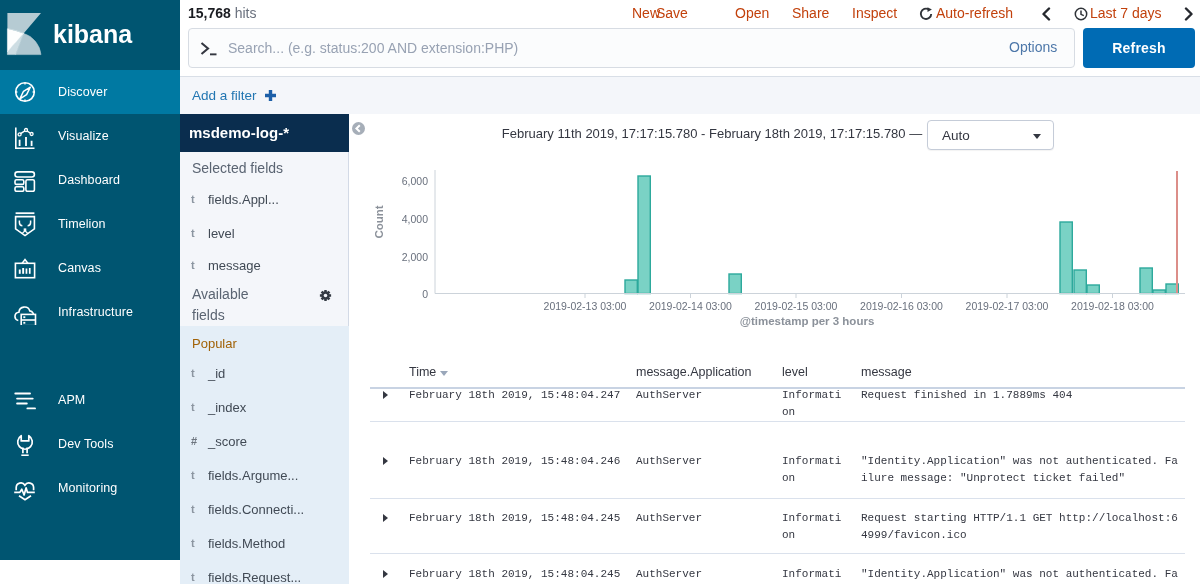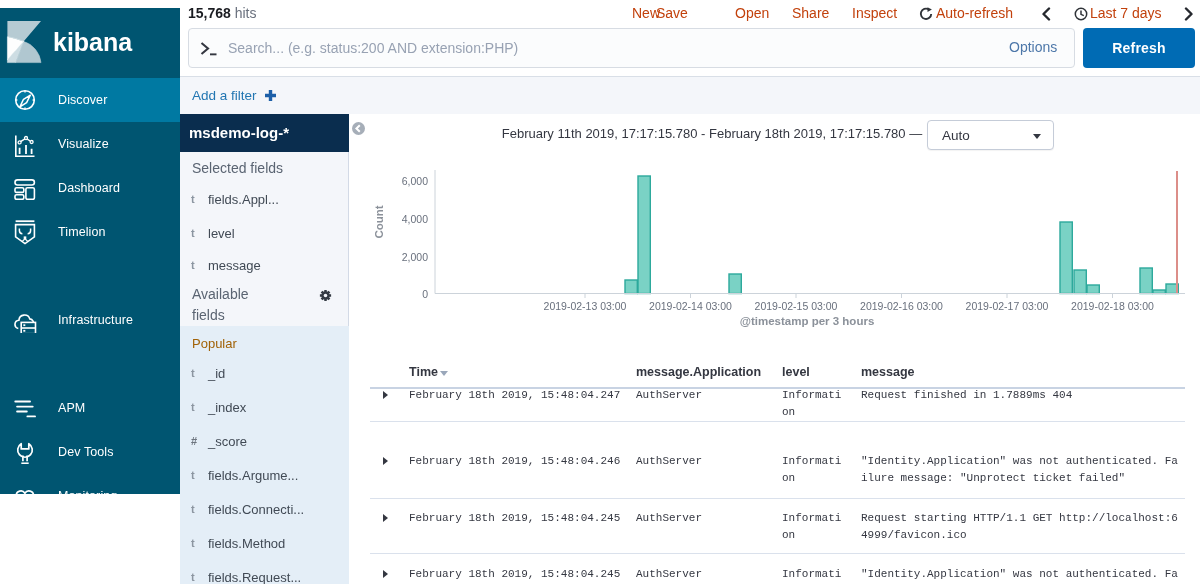--- a/index.html
+++ b/index.html
@@ -1,19 +1,19 @@
 <!DOCTYPE html>
 <html><head>
 <meta charset="utf-8">
 <style>
 * { margin:0; padding:0; box-sizing:border-box; }
 html,body { width:1200px; height:584px; overflow:hidden; background:#fff;
   font-family:"Liberation Sans", sans-serif; position:relative; }
 
-#nav { position:absolute; left:0; top:8px; width:180px; height:486px; background:#005571; }
+#nav { position:absolute; left:0; top:0; width:180px; height:560px; background:#005571; }
 #logo { position:absolute; left:0; top:0; width:180px; height:70px; }
 .navitem { position:absolute; left:0; width:180px; height:44px; }
 .navitem.sel { background:#0079a2; }
 .navitem .lbl { position:absolute; left:58px; top:50%; transform:translateY(-50%);
   font-size:12.5px; color:#fff; letter-spacing:.1px; }
 .navitem svg { position:absolute; }
 
 #hits { position:absolute; left:188px; top:5px; font-size:14px; color:#69707d; }
 #hits b { color:#1a1c21; font-weight:700; }
 .menuitem { position:absolute; top:5px; font-size:14px; color:#c2410c; }
@@ -43,21 +43,21 @@
   border-radius:50%; background:#a6aeb8; }
 #charttitle { position:absolute; left:500px; top:126px; width:424px; text-align:center;
   font-size:13px; color:#343741; }
 #autoselect { position:absolute; left:927px; top:120px; width:127px; height:30px;
   background:#fff; border:1px solid #c5ccd8; border-radius:4px; box-shadow:0 1px 1px rgba(0,0,0,.05); }
 #autoselect span { position:absolute; left:14px; top:7px; font-size:13.5px; color:#343741; }
 #autoselect .caret { position:absolute; right:12px; top:13px; width:0; height:0;
   border-left:4px solid transparent; border-right:4px solid transparent; border-top:5px solid #343741; }
 
 #tbl { position:absolute; left:370px; top:356px; width:815px; height:228px; }
-.th { position:absolute; top:9px; font-size:12.5px; font-weight:700; color:#343741; }
+.th { position:absolute; top:9px; font-size:12.5px; font-weight:400; color:#343741; }
 #thline { position:absolute; left:0; top:31px; width:815px; height:2px; background:#c8d3e3; }
 .trow { position:absolute; left:0; width:815px; border-bottom:1.5px solid #dae1ec; }
 .mono { position:absolute; top:9px; font-family:"Liberation Mono", monospace;
   font-size:11px; line-height:17.25px; color:#343741; white-space:pre-wrap; word-break:break-all; }
 .exparrow { position:absolute; left:13px; top:13px; width:0; height:0;
   border-top:4.5px solid transparent; border-bottom:4.5px solid transparent; border-left:5.5px solid #343741; }
 .sortarrow { position:absolute; left:70px; top:15px; width:0; height:0;
   border-left:4px solid transparent; border-right:4px solid transparent; border-top:5px solid #9aa7ba; }
 </style>
 </head>
@@ -104,20 +104,31 @@
   <svg width="22" height="26" viewBox="0 0 22 26" style="left:14px;top:9px" fill="none" stroke="#fff">
    <path d="M1.6,2.2 H20.4" stroke-width="1.8"></path>
    <path d="M1.6,5.6 H20.4 V17.8 L11,24.6 L1.6,17.8 Z" stroke-width="1.6"></path>
    <path d="M5.4,9.4 v2.2 q0,3.2 3,3.2" stroke-width="1.5"></path>
    <path d="M16.6,9.4 v2.2 q0,3.2 -3,3.2" stroke-width="1.5"></path>
    <rect x="9.7" y="17.4" width="2.6" height="2.6" fill="#fff" stroke="none"></rect>
    <path d="M8,22.6 L11,19.8 M14,22.6 L11,19.8" stroke-width="1.2"></path>
   </svg>
   <span class="lbl">Timelion</span>
  </div>
+ <div class="navitem" style="top:246px">
+  <svg width="22" height="22" viewBox="0 0 22 22" style="left:14px;top:12px" fill="none" stroke="#fff">
+   <path d="M8,5.5 L11,1.5 L14,5.5" stroke-width="1.5"></path>
+   <rect x="1.4" y="5.3" width="19.2" height="14.4" stroke-width="1.6"></rect>
+   <rect x="4.8" y="11.5" width="1.9" height="4.3" fill="#fff" stroke="none"></rect>
+   <rect x="8.2" y="10" width="1.9" height="5.8" fill="#fff" stroke="none"></rect>
+   <rect x="11.6" y="10.5" width="1.7" height="5.3" fill="#fff" stroke="none"></rect>
+   <rect x="14.9" y="10" width="1.7" height="5.8" fill="#fff" stroke="none"></rect>
+  </svg>
+  <span class="lbl">Canvas</span>
+ </div>
  <div class="navitem" style="top:290px">
   <svg width="24" height="24" viewBox="0 0 24 24" style="left:14px;top:11px" fill="none" stroke="#fff">
    <path d="M4.3,19.5 a4.2,4.2 0 0 1 0.6,-8.3 a5.6,5.6 0 0 1 10.9,-1.3 a4.3,4.3 0 0 1 3.3,6.2" stroke-width="1.6"></path>
    <rect x="7.2" y="13.4" width="14.3" height="11.3" fill="#005571" stroke-width="1.6"></rect>
    <path d="M7.2,19 H21.5" stroke-width="1.6"></path>
    <rect x="9.3" y="15.3" width="2" height="1.8" fill="#fff" stroke="none"></rect>
    <rect x="9.3" y="20.9" width="2" height="1.8" fill="#fff" stroke="none"></rect>
   </svg>
   <span class="lbl">Infrastructure</span>
  </div>
@@ -138,31 +149,20 @@
   </svg>
   <span class="lbl">Dev Tools</span>
  </div>
  <div class="navitem" style="top:466px">
   <svg width="24" height="26" viewBox="0 0 24 26" style="left:13px;top:9px" fill="none" stroke="#fff" stroke-width="1.7">
    <path d="M3.2,15.2 v-2.6 a4.7,4.7 0 0 1 8.7,-2.4 a4.7,4.7 0 0 1 8.7,2.4 v2.6"></path>
    <path d="M1.2,17.4 h5.6 l2,-3.2 l2.3,5.8 l2,-7.2 l1.4,4.6 h7.3" stroke-linejoin="round"></path>
    <path d="M6,20.7 l6,4.1 l6,-4.1"></path>
   </svg>
   <span class="lbl">Monitoring</span>
- </div>
- <div class="navitem" style="top:510px">
-  <svg width="22" height="22" viewBox="0 0 22 22" style="left:14px;top:12px" fill="none" stroke="#fff">
-   <g stroke-width="2.9">
-    <path d="M11,1.3 V4 M11,18 V20.7 M1.3,11 H4 M18,11 H20.7"></path>
-    <path d="M4.14,4.14 L6.05,6.05 M15.95,15.95 L17.86,17.86 M4.14,17.86 L6.05,15.95 M15.95,6.05 L17.86,4.14"></path>
-   </g>
-   <circle cx="11" cy="11" r="6.6" stroke-width="1.7"></circle>
-   <circle cx="11" cy="11" r="3" stroke-width="1.7"></circle>
-  </svg>
-  <span class="lbl">Management</span>
  </div>
 </div>
 <div id="main">
 
  <div id="hits"><b>15,768</b> hits</div>
  <span class="menuitem" style="left:632px">New</span>
  <span class="menuitem" style="left:656px">Save</span>
  <span class="menuitem" style="left:735px">Open</span>
  <span class="menuitem" style="left:792px">Share</span>
  <span class="menuitem" style="left:852px">Inspect</span>

